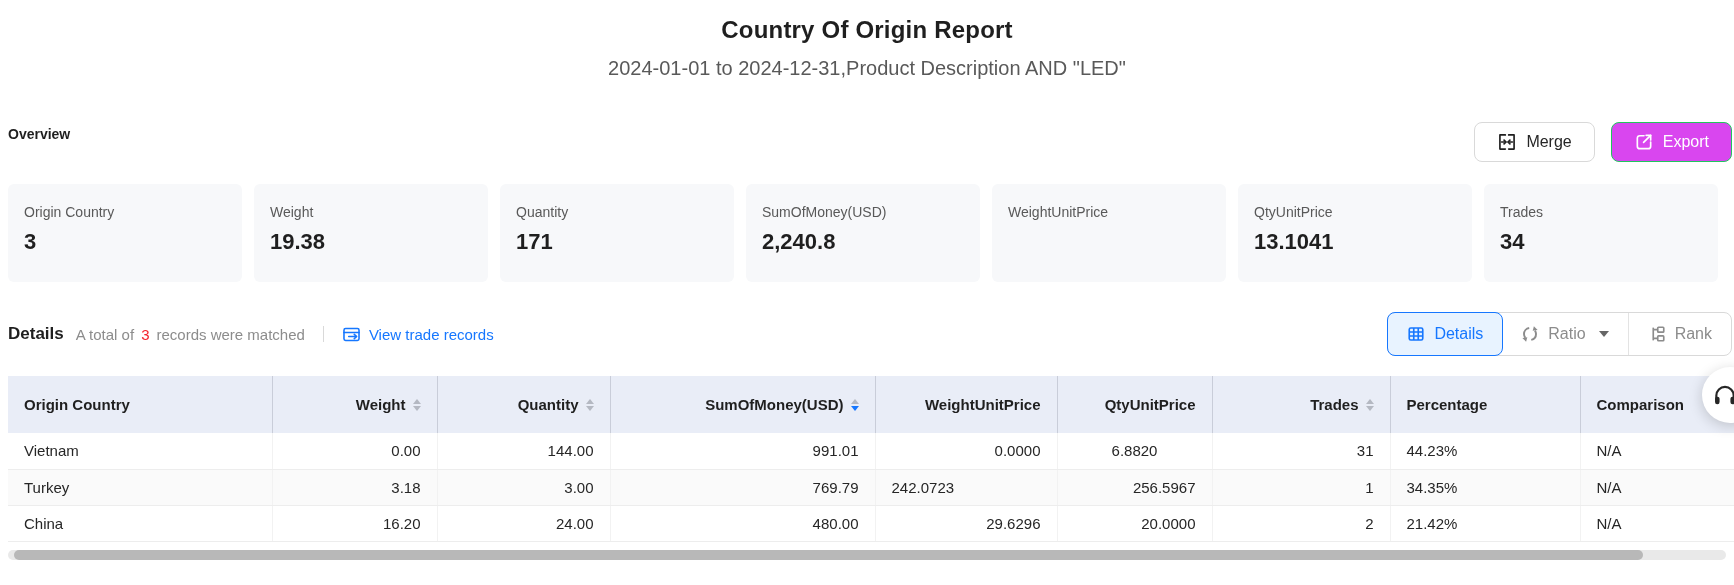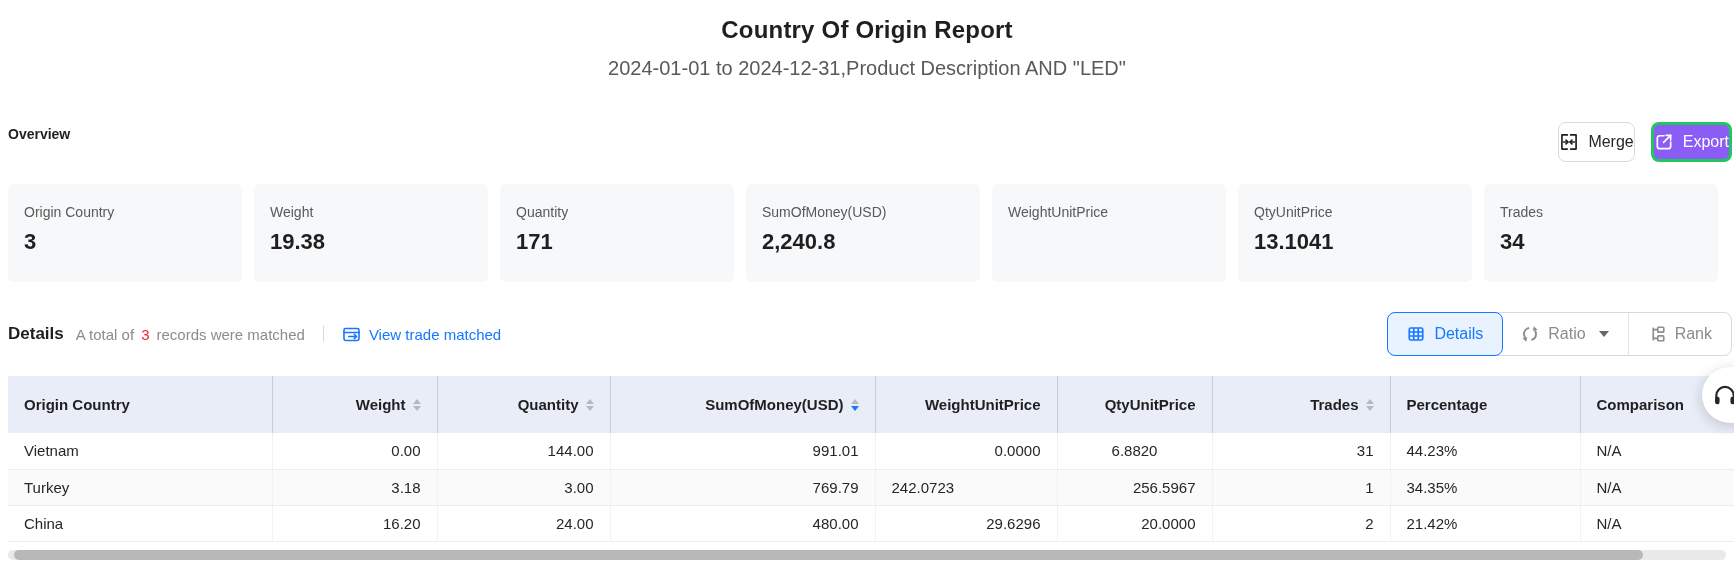--- a/index.html
+++ b/index.html
@@ -7,23 +7,23 @@
   body {
     width:1734px; height:585px; background:#fff; overflow:hidden; position:relative;
     font-family:"Liberation Sans", sans-serif; color:#262626; font-size:15px;
   }
   .page-title { margin:0; padding-top:16px; text-align:center; font-size:24px; font-weight:700; color:#1f1f1f; letter-spacing:.2px; }
   .page-subtitle { margin-top:13px; text-align:center; font-size:20px; color:#595959; }
 
   .toolbar { display:flex; align-items:center; justify-content:space-between; margin:34px 2px 0 8px; height:40px; }
   .section-title { font-size:14px; font-weight:700; color:#1f1f1f; }
   .toolbar-buttons { display:flex; gap:16px; }
-  .btn { display:flex; align-items:center; gap:9px; height:40px; padding:0 0; border-radius:8px; font-size:16px; font-weight:500; cursor:pointer;margin-top:16px; }
+  .btn { display:flex; align-items:center; gap:9px; height:40px; padding:0 22px; border-radius:8px; font-size:16px; font-weight:500; cursor:pointer;margin-top:16px; }
   .btn-default { background:#fff; border:1px solid #d9d9d9; color:#262626; }
-  .btn-primary { background:#8b5cf6; border:3px solid #22c55e; color:#fff; }
+  .btn-primary { background:#d946ef; border:1px solid #22c55e; color:#fff; }
 
   .cards { display:flex; gap:12px; margin:30px 16px 0 8px; }
   .card { flex:1; height:98px; background:#f7f8fa; border-radius:6px; padding:20px 16px 0; }
   .card-label { font-size:14px; color:#595959; }
   .card-value { margin-top:9px; font-size:22px; font-weight:700; color:#1f1f1f; }
 
   .details-bar { display:flex; align-items:center; justify-content:space-between; margin:30px 2px 0 8px; height:44px; }
   .details-left { display:flex; align-items:center; font-size:15px; color:#8c8c8c; }
   .details-title { font-size:17px; font-weight:700; color:#1f1f1f; margin-right:12px; }
   .count-red { color:#f5222d; margin:0 7px; }
@@ -135,21 +135,21 @@
     <span class="vdiv"></span>
     <span class="link">
       <span style="display:flex">
         <svg width="19" height="19" viewBox="0 0 24 24" fill="none" stroke="#1677ff" stroke-width="2" stroke-linecap="round" stroke-linejoin="round">
           <rect x="2.5" y="4.5" width="19" height="15" rx="2"></rect>
           <path d="M2.5 9.5h19"></path>
             <path d="M8.5 14.5h9.5"></path>
             <path d="M15.5 11.8l3 2.7-3 2.7"></path>
         </svg>
       </span>
-      <span>View trade matched</span>
+      <span>View trade records</span>
     </span>
   </div>
 
   <div class="segmented">
     <div class="segment active">
       <span style="display:flex">
         <svg width="18" height="18" viewBox="0 0 24 24" fill="none" stroke="#1677ff" stroke-width="2.2" stroke-linejoin="round">
           <rect x="3" y="4" width="18" height="16" rx="2"></rect>
           <path d="M3 9.3h18M3 14.6h18M9 4v16M15 4v16"></path>
         </svg>

